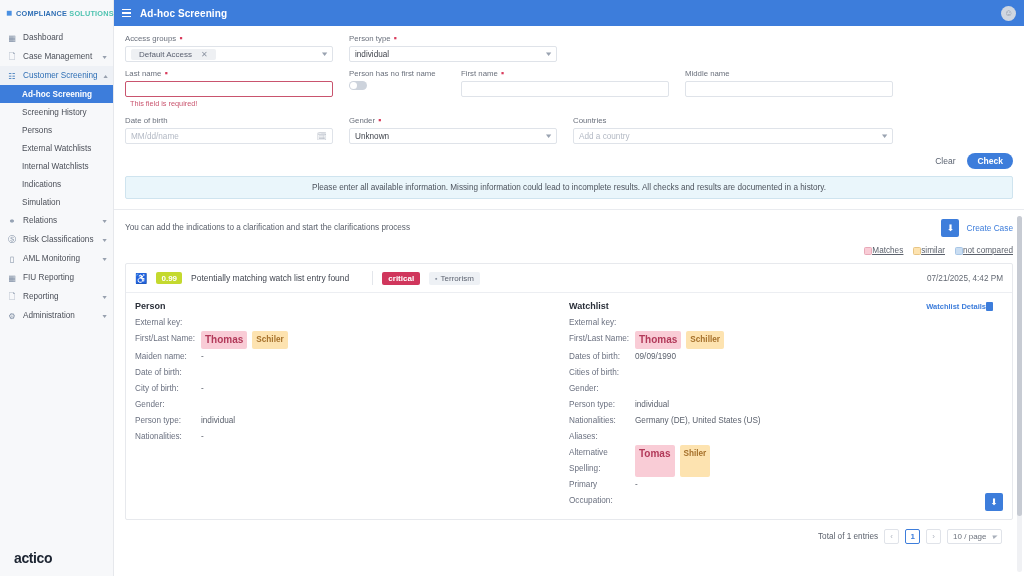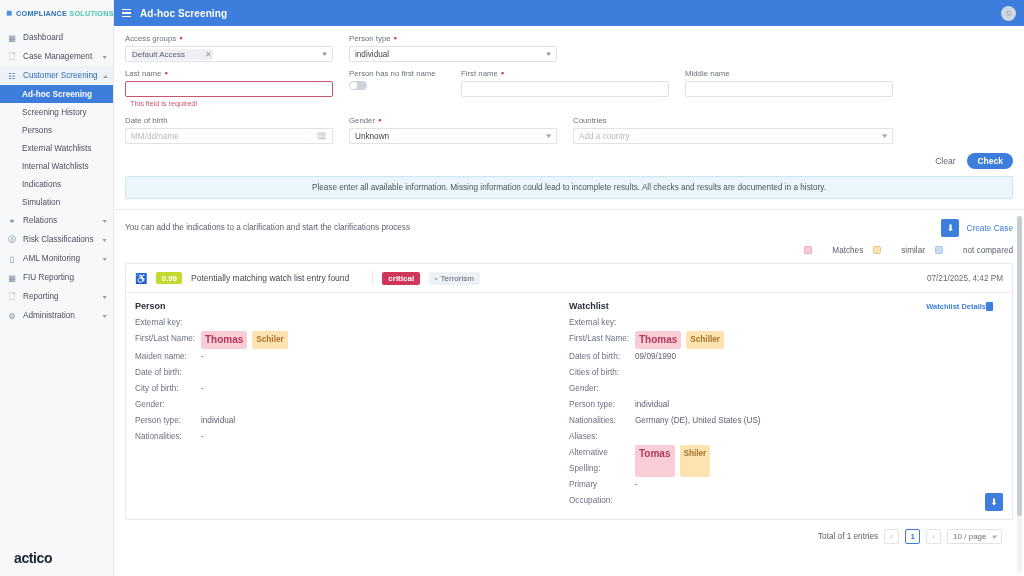--- a/index.html
+++ b/index.html
@@ -102,21 +102,21 @@
     position: relative;
   }
   .ctrl.placeholder { color: #b3b9c4; }
   .ctrl.error { border-color: #c9546e; }
   .ctrl .caret {
     margin-left: auto; color: #9aa3b1; font-size: 7px; transform: scaleX(1.5);
   }
   .ctrl .cal { margin-left: auto; color: #aab1bd; font-size: 8px; }
   .tag {
     background: #eef0f3; color: #5a6070; border-radius: 2px;
-    padding: 1px 1px; font-size: 8px; display: inline-flex; gap: 20px; align-items: center;
+    padding: 1px 8px; font-size: 8px; display: inline-flex; gap: 9px; align-items: center;
   }
   .tag .x { color: #8d95a3; font-size: 8px; cursor: pointer; }
   .err-msg { color: #c9546e; font-size: 7.3px; margin-top: 2px; padding-left: 5px; }
   .toggle {
     width: 18px; height: 9px; border-radius: 5px; background: #cdd3dc;
     position: relative; cursor: pointer; margin-top: 3px;
   }
   .toggle::after {
     content: ''; position: absolute; left: 1px; top: 1px;
     width: 7px; height: 7px; border-radius: 50%; background: #fff;
@@ -154,21 +154,21 @@
   .res-hint { font-size: 8.2px; color: #5b616c; padding-top: 4px;}
   .res-head-right { margin-left: auto; display: flex; flex-direction: column; align-items: flex-end; gap: 9px; }
   .cc-row { display: flex; align-items: center; gap: 7px; }
   .dl-btn {
     width: 18px; height: 18px; background: #3d7ddb; border-radius: 2px;
     color: #fff; display: flex; align-items: center; justify-content: center;
     font-size: 9px; cursor: pointer;
   }
   .cc-label { font-size: 8.3px; color: #3d7ddb; cursor: pointer; }
   .legend { display: flex; gap: 10px; align-items: center; }
-  .legend span { display: flex; align-items: flex-start; gap: 20px; font-size: 8.2px; color: #5b616c; }
+  .legend span { display: flex; align-items: center; gap: 0; font-size: 8.2px; color: #5b616c; text-decoration: underline; }
   .sw { width: 8px; height: 8px; border-radius: 1.5px; display: inline-block; }
 
   .card {
     margin-top: 8px; border: 1px solid #e7e9ed; border-radius: 2px;
     background: #fff;
   }
   .card-head {
     display: flex; align-items: center; gap: 9px;
     padding: 7px 9px; border-bottom: 1px solid #eceef2;
   }

